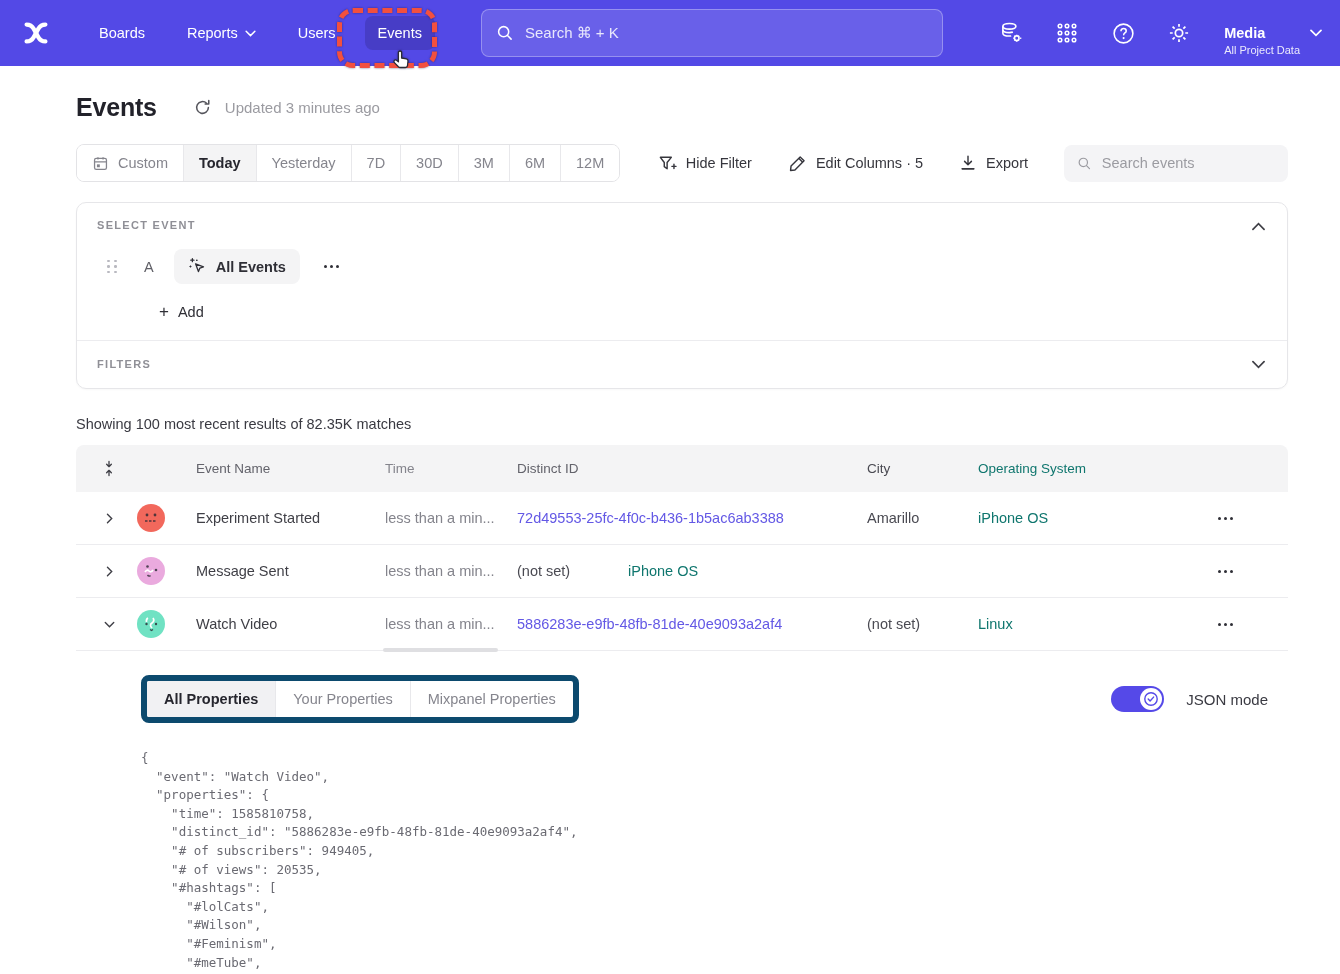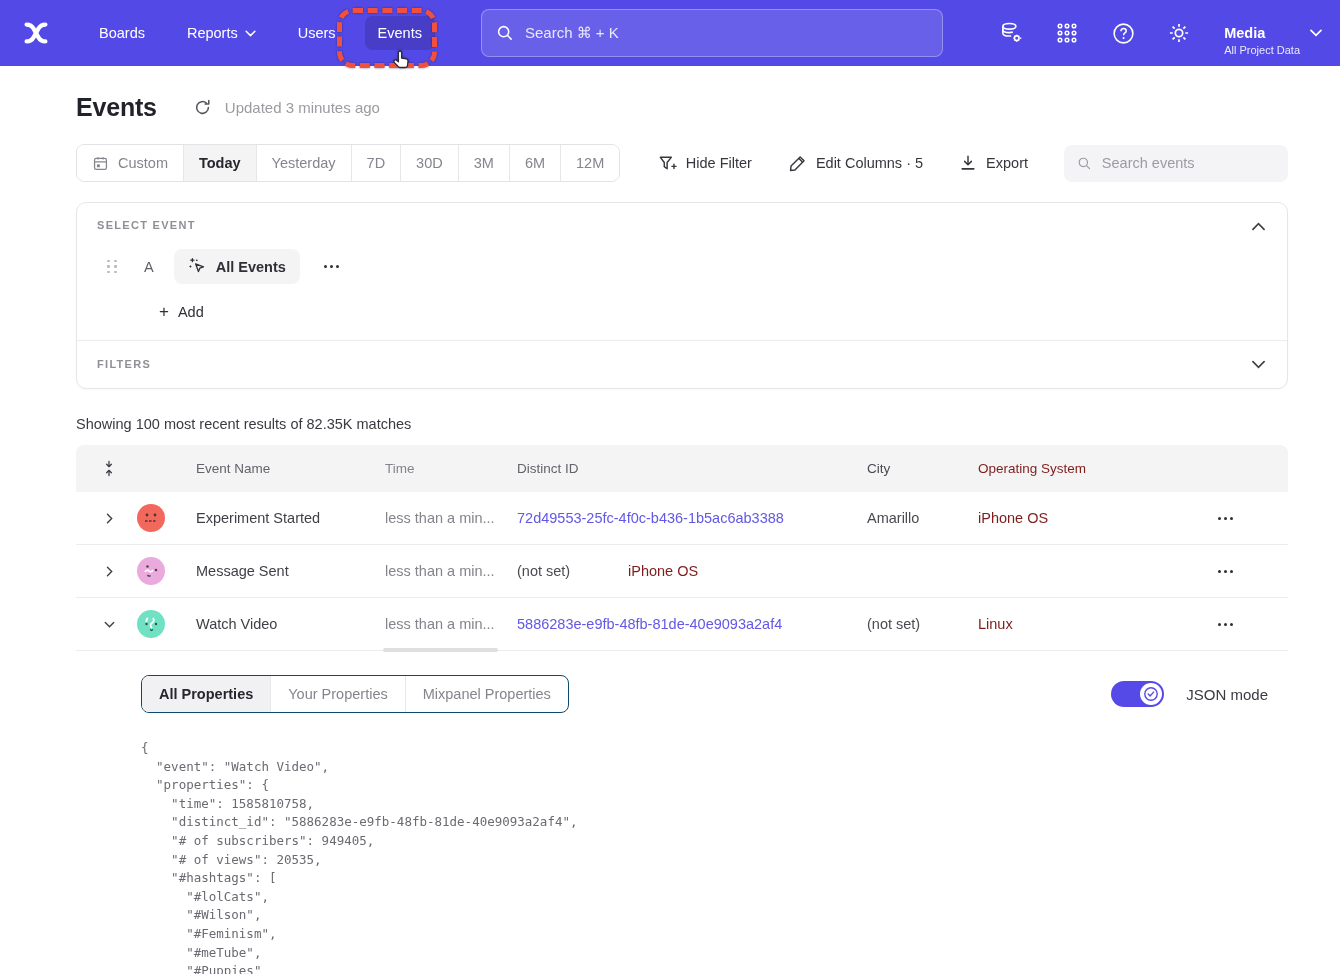--- a/index.html
+++ b/index.html
@@ -82,35 +82,35 @@
     border-radius:8px 8px 0 0; font-size:13.5px; font-weight:500; color:#63636b; }
   .trow { display:flex; align-items:center; height:53px; border-bottom:1px solid #ececef;
     font-size:14.5px; cursor:pointer; }
   .col-exp { width:44px; padding-left:27px; display:flex; align-items:center; }
   .col-avatar { width:76px; display:flex; align-items:center; padding-left:17px; }
   .col-event { width:189px; }
   .col-time { width:132px; color:#84848c; }
   .col-id { width:350px; }
   .col-id a { color:#6358e5; text-decoration:none; cursor:pointer; }
   .col-city { width:111px; color:#4a4a52; }
-  .col-os { flex:1; color:#7f1d1d; }
+  .col-os { flex:1; color:#0f766e; }
   .col-menu { width:84px; display:flex; justify-content:flex-start; padding-left:6px; }
   .thead .col-exp { padding-left:26px; }
   .cell-kebab { display:flex; gap:3px; padding:8px; cursor:pointer; }
   .avatar { width:28px; height:28px; border-radius:50%; display:flex; align-items:center;
     justify-content:center; }
   .event-name { color:#3f3f46; }
 
   .hscroll-thumb { position:absolute; left:307px; top:203px; width:115px; height:4px;
     background:#dfdfe2; border-radius:2px; cursor:pointer; }
 
   
   .detail-head { display:flex; align-items:center; justify-content:space-between;
     padding:24px 20px 0 65px; }
-  .tabs { display:inline-flex; border:1px solid #0c4a6e; border-radius:8px; overflow:hidden; }
+  .tabs { display:inline-flex; border:6px solid #0c4a6e; border-radius:8px; overflow:hidden; }
   .tab { padding:0 17px; height:36px; display:flex; align-items:center; font-size:14.5px;
     color:#85858d; cursor:pointer; border-left:1px solid #e8e8eb; white-space:nowrap; }
   .tab:first-child { border-left:none; }
   .tab.active { background:#f1f1f3; color:#26262e; font-weight:700; }
   .toggle-wrap { display:flex; align-items:center; gap:22px; }
   .toggle { position:relative; width:53px; height:26px; background:#5549e8; border-radius:13px; cursor:pointer; }
   .toggle-knob { position:absolute; right:2px; top:2px; width:22px; height:22px; background:#fff;
     border-radius:50%; display:flex; align-items:center; justify-content:center; }
   .toggle-label { font-size:15px; font-weight:500; color:#3a3a42; }
   .json-pre { margin:26px 0 0 65px; font-family:"DejaVu Sans Mono", monospace; font-size:12.5px;

